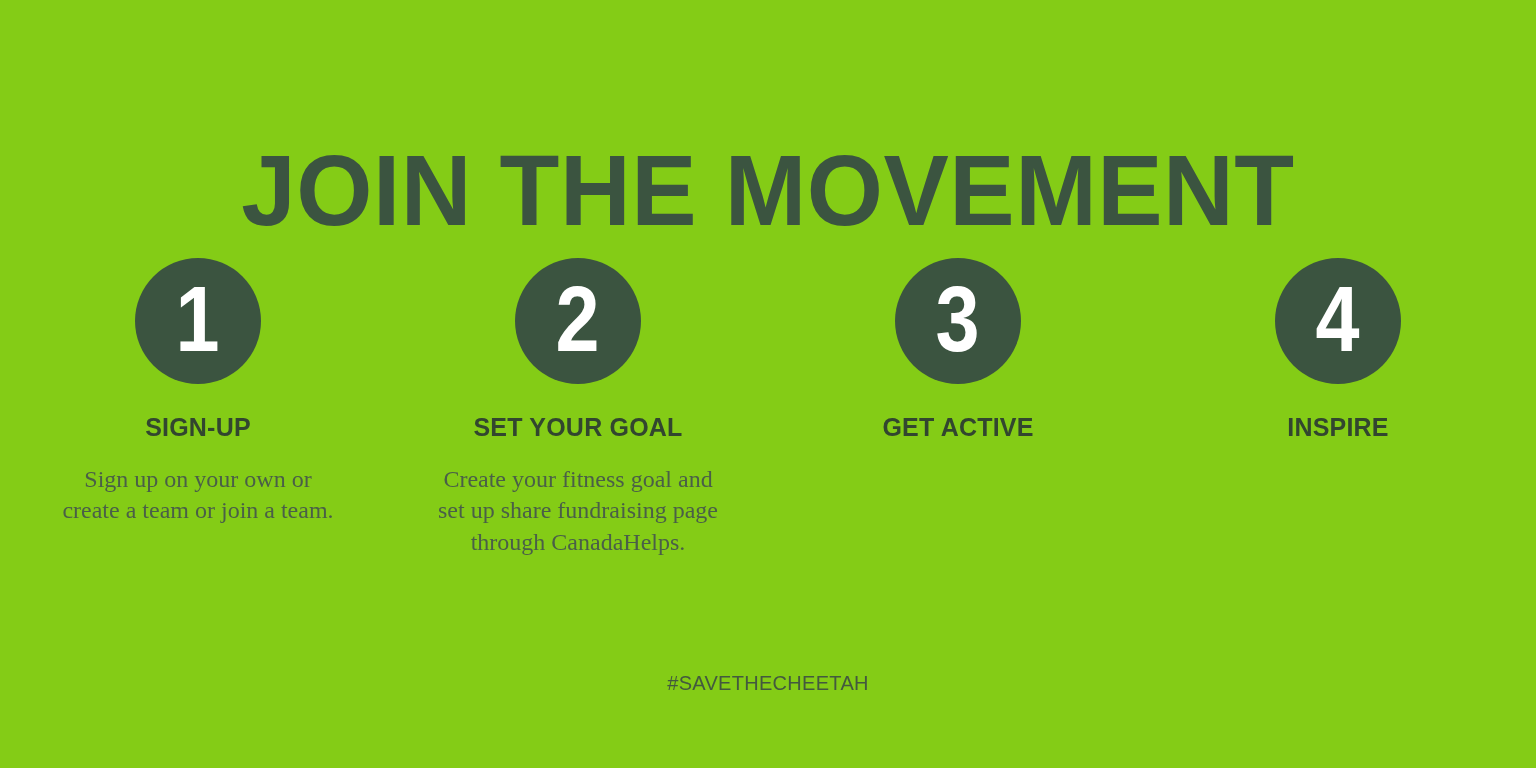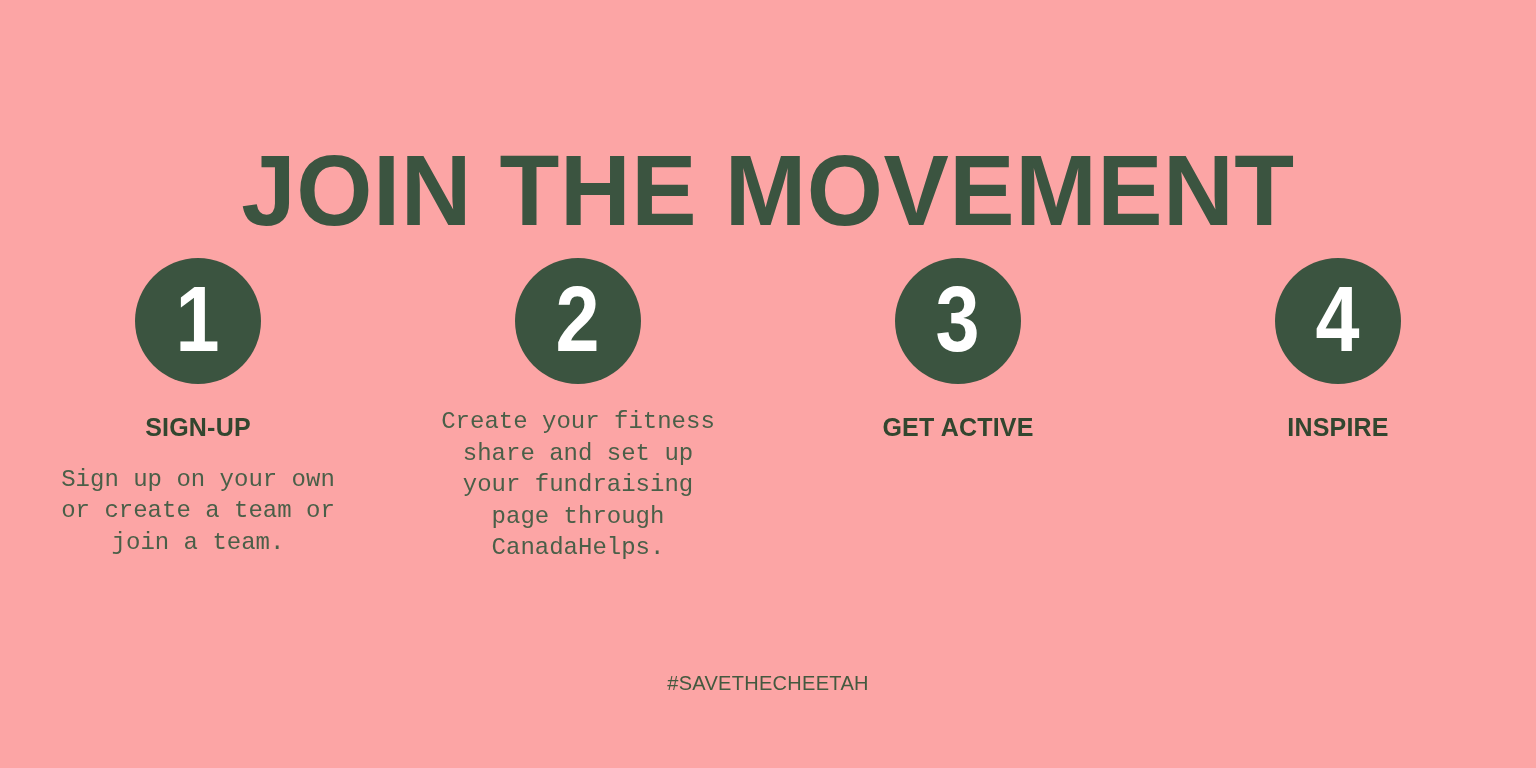--- a/index.html
+++ b/index.html
@@ -11,21 +11,21 @@
     height: 768px;
     background: #ffffff;
     font-family: "Liberation Sans", sans-serif;
     overflow: hidden;
   }
 
   .poster {
     position: relative;
     width: 1536px;
     height: 768px;
-    background: #fca5a5;
+    background: #84cc16;
     box-sizing: border-box;
   }
 
   
   .title {
     position: absolute;
     top: 72px;
     left: 0;
     width: 1536px;
     text-align: center;
@@ -91,21 +91,21 @@
     line-height: 1.1;
     letter-spacing: 0.2px;
     text-align: right;
     text-transform: uppercase;
     white-space: nowrap;
   }
 
   .step-body {
     margin-top: 22px;
     color: #4a5f48;
-    font-family: Liberation Mono, monospace;
+    font-family: Liberation Serif, serif;
     font-weight: 400;
     font-size: 24px;
     line-height: 31.5px;
     text-align: center;
   }
 
   .step-1 .step-body { width: 275px; }
   .step-2 .step-body { width: 290px; }
   .step-3 .step-body { width: 282px; }
   .step-4 .step-body { width: 292px; }
@@ -140,21 +140,22 @@
         <span class="badge-number">1</span>
       </div>
       <div class="step-title">SIGN-UP</div>
       <div class="step-body">Sign up on your own or create a team or join a team.</div>
     </div>
 
     <div class="step step-2">
       <div class="badge">
         <span class="badge-number">2</span>
       </div>
-      <div class="step-body">Create your fitness share and set up your fundraising page through CanadaHelps.</div>
+      <div class="step-title">SET YOUR GOAL</div>
+      <div class="step-body">Create your fitness goal and set up share fundraising page through CanadaHelps.</div>
     </div>
 
     <div class="step step-3">
       <div class="badge">
         <span class="badge-number">3</span>
       </div>
       <div class="step-title">GET ACTIVE</div>
     </div>
 
     <div class="step step-4">

